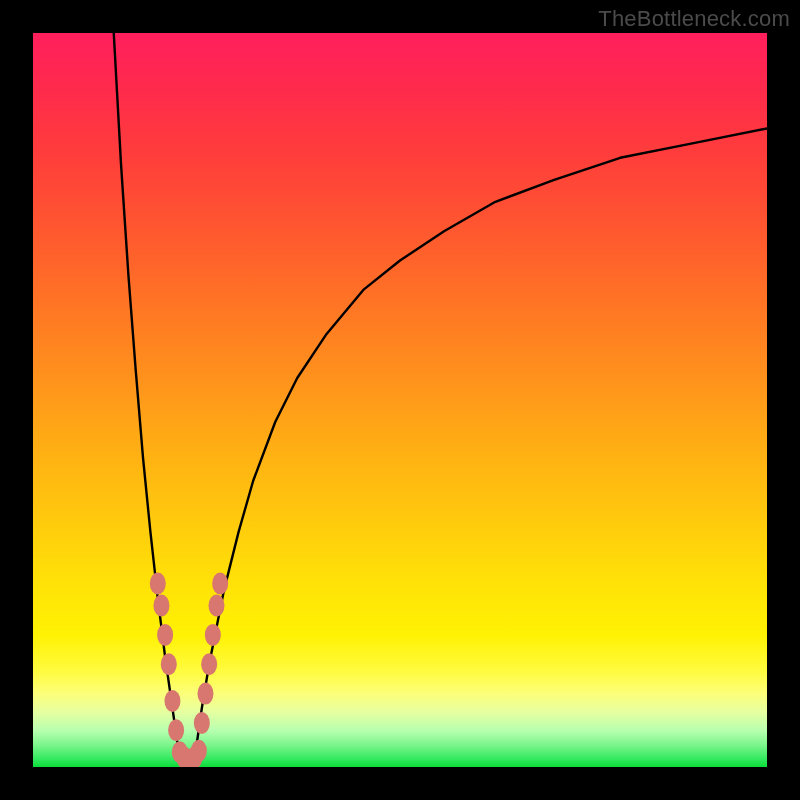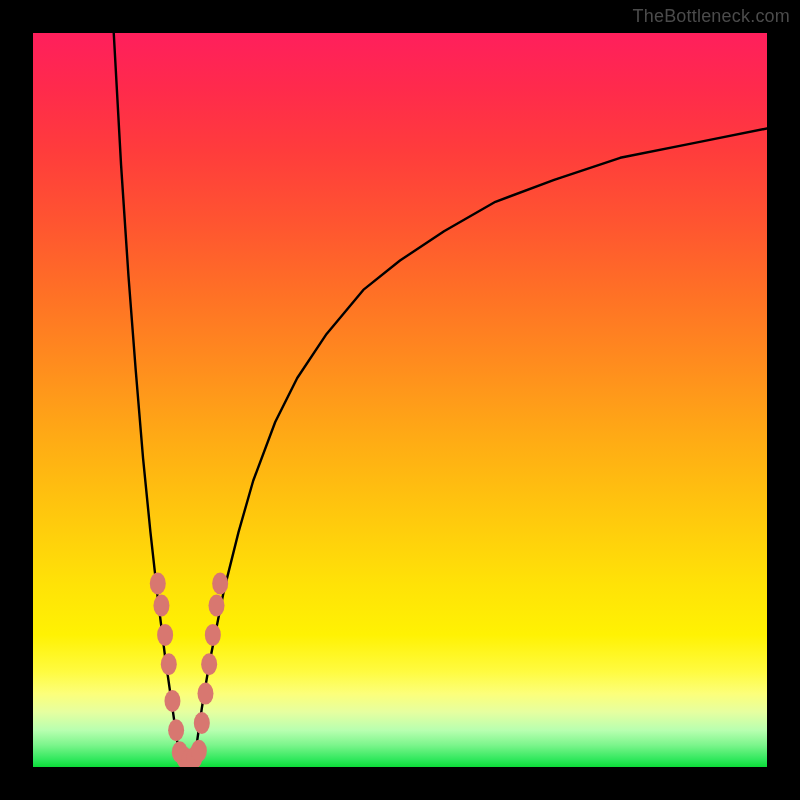--- a/index.html
+++ b/index.html
@@ -42,21 +42,21 @@
       #7cf58c 97%,
       #2fe85c 99%,
       #0cdc38 100%
     );
   }
   .watermark {
     position: absolute;
     top: 6px;
     right: 10px;
     color: #4b4b4b;
-    font-size: 18px;
+    font-size: 22px;
     letter-spacing: 0.2px;
     font-weight: 500;
   }
   svg.curves {
     position: absolute;
     inset: 0;
     width: 100%;
     height: 100%;
   }
 </style>

